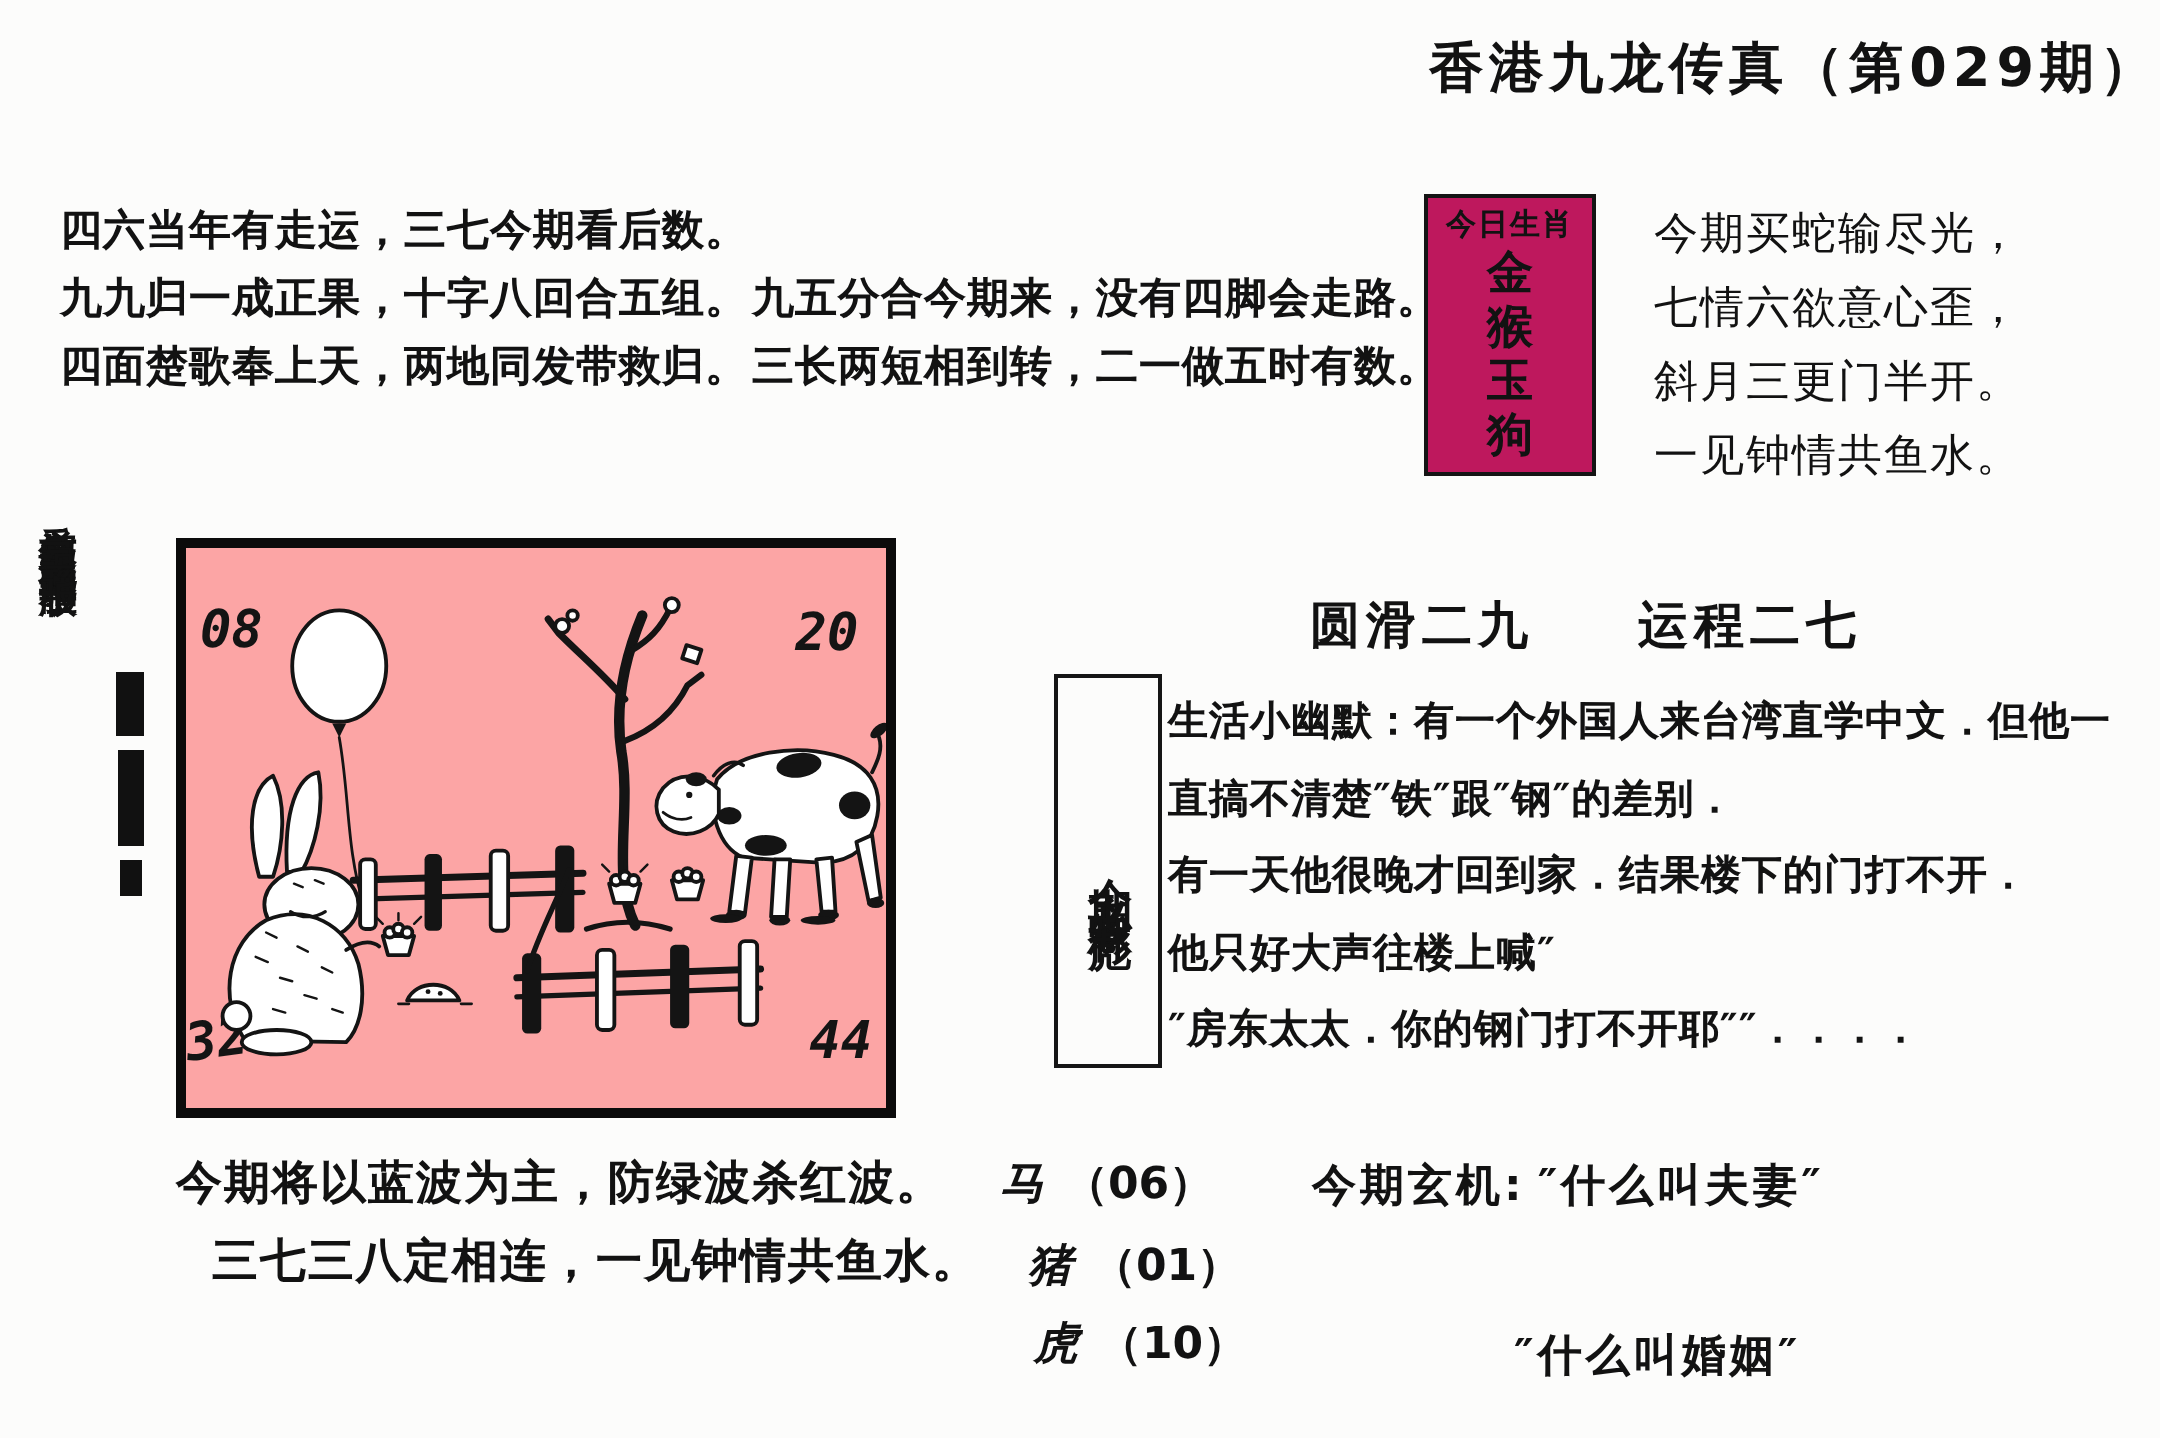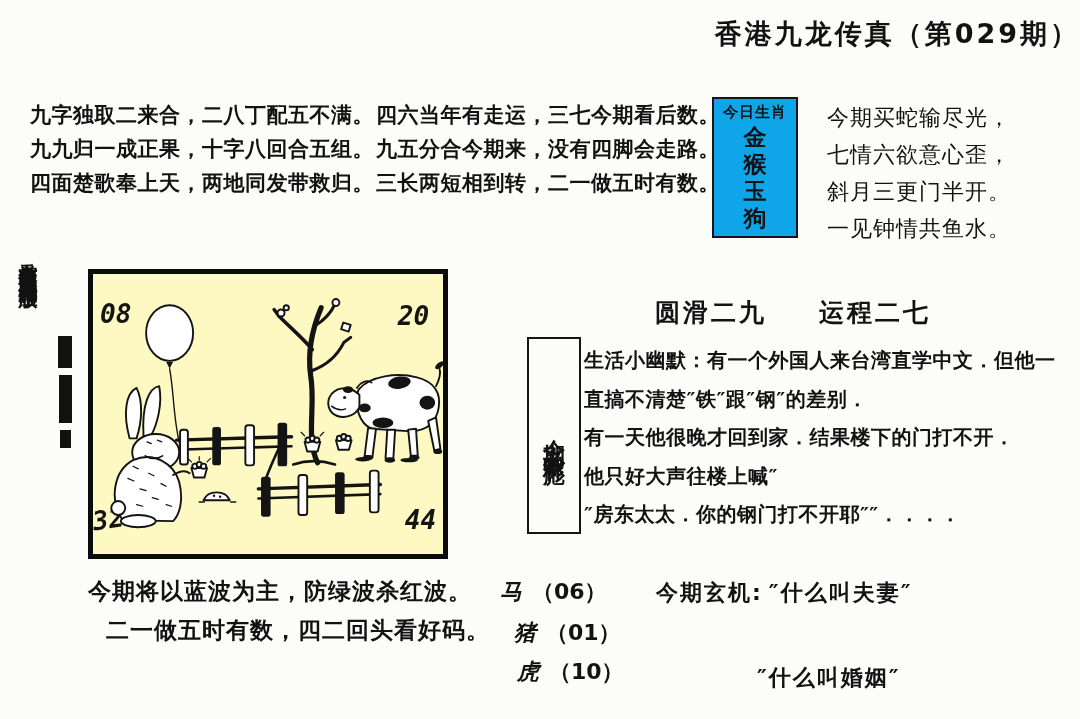--- a/index.html
+++ b/index.html
@@ -10,39 +10,39 @@
   }
   .title{
     position:absolute;left:0;right:0;top:16px;text-align:right;
     font-size:27px;font-weight:700;letter-spacing:3px;
   }
   
   .verses{position:absolute;left:30px;top:101px;width:690px;}
   .verse-row{display:flex;font-size:21px;font-weight:700;line-height:28px;margin-bottom:6px;letter-spacing:.5px;white-space:nowrap;}
   .verse-left{width:346px;}
   
-  .zodiac-box{position:absolute;left:712px;top:97px;width:86px;height:141px;border:2px solid #151515;box-sizing:border-box;text-align:center;background:#0ea5e9;}
+  .zodiac-box{position:absolute;left:712px;top:97px;width:86px;height:141px;border:2px solid #151515;box-sizing:border-box;text-align:center;background:#be185d;}
   .zodiac-header{font-size:15px;font-weight:700;margin-top:4px;letter-spacing:1px;}
   .zodiac-animals{width:26px;margin:2px auto 0;font-size:23px;font-weight:700;line-height:27px;word-break:break-all;}
   
   .right-verse{position:absolute;left:827px;top:99px;font-size:22px;font-weight:400;line-height:37px;letter-spacing:1px;white-space:nowrap;}
   
   .left-note{
     position:absolute;left:16px;top:247px;height:332px;
     writing-mode:vertical-rl;text-orientation:upright;
     font-size:19px;font-weight:700;letter-spacing:2px;white-space:nowrap;
   }
   .ink-mark{position:absolute;background:#111;}
   .mark1{left:58px;top:336px;width:14px;height:32px;}
   .mark2{left:59px;top:375px;width:13px;height:48px;}
   .mark3{left:60px;top:430px;width:11px;height:18px;}
   
   .picture{
     position:absolute;left:88px;top:269px;width:360px;height:290px;
-    border:5px solid #0b0b0b;box-sizing:border-box;background:#fef9c3;
+    border:5px solid #0b0b0b;box-sizing:border-box;background:#fca5a5;
   }
   .picture svg{display:block;width:100%;height:100%;}
   .corner-num{font-family:"DejaVu Sans Mono","Liberation Mono",monospace;font-size:30px;font-style:italic;font-weight:600;fill:#141414;}
   .ln{fill:none;stroke:#141414;stroke-linecap:round;}
   .shape{fill:#fff;stroke:#141414;stroke-width:2.2;stroke-linejoin:round;}
   .spot{fill:#141414;stroke:none;}
   
   .fortune{position:absolute;left:655px;top:296px;display:flex;gap:52px;font-size:25px;font-weight:700;letter-spacing:3px;white-space:nowrap;}
   
   .must-box{
@@ -71,21 +71,20 @@
 </style>
 </head>
 <body>
 
 <div class="page">
 
   <div class="title">香港九龙传真（第029期）</div>
 
   <div class="verses">
     <div class="verse-row">
-      <span class="verse-left">九字独取二来合，二八丁配五不满。</span>
       <span>四六当年有走运，三七今期看后数。</span>
     </div>
     <div class="verse-row">
       <span class="verse-left">九九归一成正果，十字八回合五组。</span>
       <span>九五分合今期来，没有四脚会走路。</span>
     </div>
     <div class="verse-row">
       <span class="verse-left">四面楚歌奉上天，两地同发带救归。</span>
       <span>三长两短相到转，二一做五时有数。</span>
     </div>
@@ -231,21 +230,21 @@
 
   <div class="humor">
     <div>生活小幽默：有一个外国人来台湾直学中文．但他一</div>
     <div>直搞不清楚″铁″跟″钢″的差别．</div>
     <div>有一天他很晚才回到家．结果楼下的门打不开．</div>
     <div>他只好大声往楼上喊″</div>
     <div>″房东太太．你的钢门打不开耶″″．．．．</div>
   </div>
 
   <div class="bl-line bl1">今期将以蓝波为主，防绿波杀红波。</div>
-  <div class="bl-line bl2">二一做五时有数，四二回头看好码。</div>
+  <div class="bl-line bl2">三七三八定相连，一见钟情共鱼水。</div>
 
   <div class="animal an1">
     <span class="aname">马</span><span>（06）</span>
   </div>
   <div class="animal an2">
     <span class="aname">猪</span><span>（01）</span>
   </div>
   <div class="animal an3">
     <span class="aname">虎</span><span>（10）</span>
   </div>

